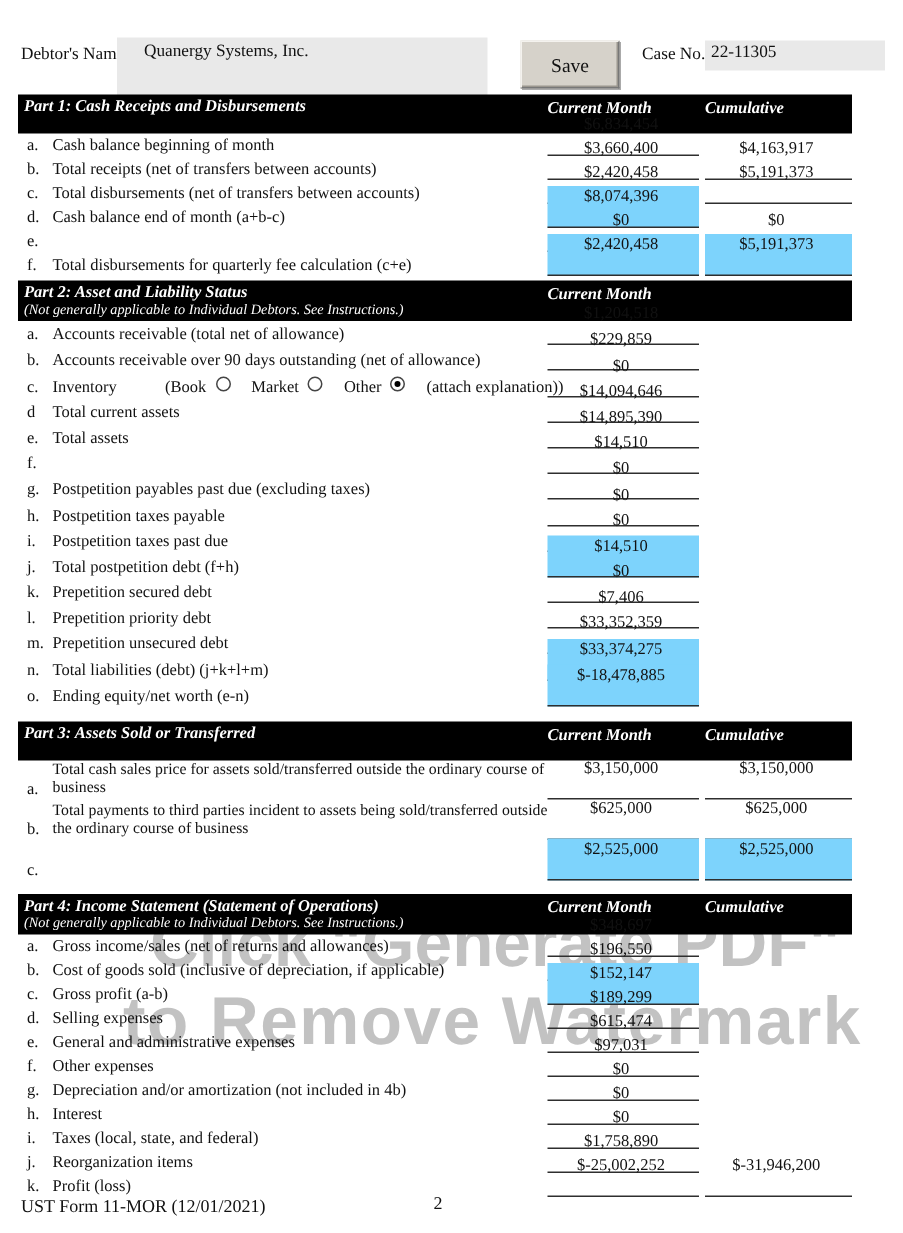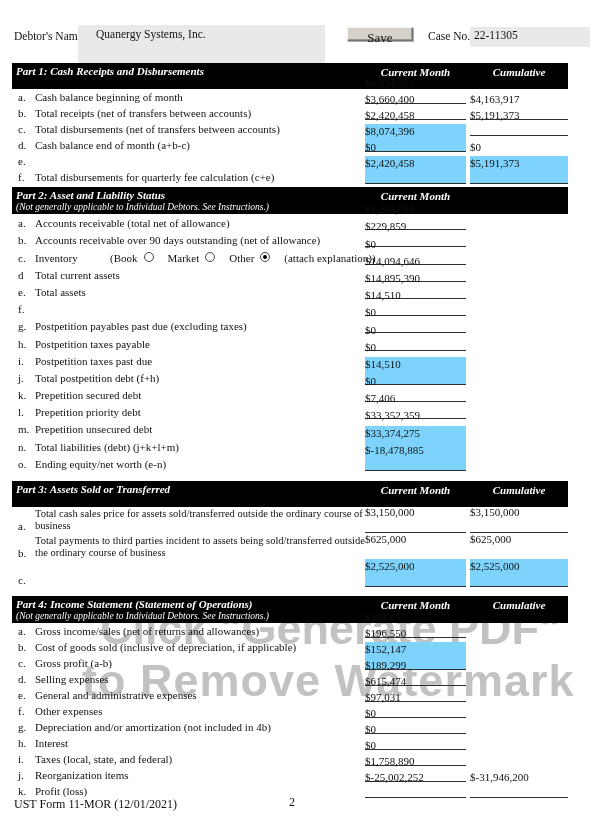--- a/index.html
+++ b/index.html
@@ -18,21 +18,21 @@
   
   .tophdr{position:absolute;top:0;left:0;right:0;height:58px;z-index:1;}
   .lbl{position:absolute;font-size:11.5px;}
   .debtor-label{top:30px;left:14px;}
   .debtor-box{
     position:absolute;top:25px;left:78px;width:247px;height:40px;
     background:#e9e9e9;font-size:11.5px;
   }
   .debtor-box span{position:absolute;top:3px;left:18px;}
   .save-btn{
-    position:absolute;top:27px;left:347px;width:66px;height:14px;
+    position:absolute;top:27px;left:347px;width:66px;height:32px;
     background:#d6d2ca;font-family:"Liberation Serif", serif;font-size:13px;
     border:1px solid #777;border-top-color:#f4f2ee;border-left-color:#f4f2ee;
     box-shadow:inset -1px -1px 0 #9a968e, 1px 1px 0 #aaa;
     text-align:center;line-height:17px;cursor:pointer;color:#111;
   }
   .case-label{top:30px;left:428px;}
   .case-box{
     position:absolute;top:27px;left:470px;width:120px;height:20px;
     background:#e9e9e9;font-size:11.5px;
   }
@@ -40,21 +40,21 @@
   
   .content{position:absolute;top:60px;left:12px;width:556px;z-index:1;}
   .part{position:relative;}
   .part-bar{
     position:relative;background:#000;color:#fff;
     padding:2px 0 2px 4px;min-height:22px;font-style:italic;
   }
   .part-bar .part-title{font-size:11px;font-weight:700;}
   .part-bar .part-sub{font-size:9.5px;font-weight:400;margin-top:1px;}
   .colhead{
-    position:absolute;top:3px;font-size:11px;font-weight:700;text-align:center;
+    position:absolute;top:3px;font-size:11px;font-weight:700;
   }
   .colhead.cur{left:353px;width:101px;}
   .colhead.cum{left:458px;width:98px;}
   
   .row{position:relative;}
   .rows-a .row{height:16px;}
   .rows-b .row{height:17.2px;}
   .rows-c .row{height:27px;}
   .rows-d .row{height:16px;}
   .rows-a{padding-top:3px;}
@@ -62,21 +62,21 @@
   .rows-c{padding-top:4px;}
   .rows-d{padding-top:2px;}
   .letter{position:absolute;left:6px;bottom:2px;font-size:11px;}
   .rlabel{position:absolute;left:23px;bottom:2px;font-size:11px;white-space:nowrap;}
   .rows-c .rlabel{
     bottom:auto;top:1px;width:330px;white-space:normal;
     font-size:10.5px;line-height:1.18;
   }
   .field{
     position:absolute;bottom:1px;height:28px;line-height:14px;
-    font-size:11px;text-align:left;padding-right:3px;
+    font-size:11px;text-align:center;padding-right:3px;
     border-bottom:1.6px solid #2e2e2e;box-sizing:border-box;
   }
   .field.cur{left:353px;width:101px;}
   .field.cum{left:458px;width:98px;}
   .field.shaded{background:#7dd3fc;}
   
   .radiogroup{position:absolute;left:98px;bottom:2px;font-size:11px;white-space:nowrap;}
   .radiogroup .rg-txt{margin-right:4px;}
   .radio{
     display:inline-block;width:8px;height:8px;border:1px solid #444;

